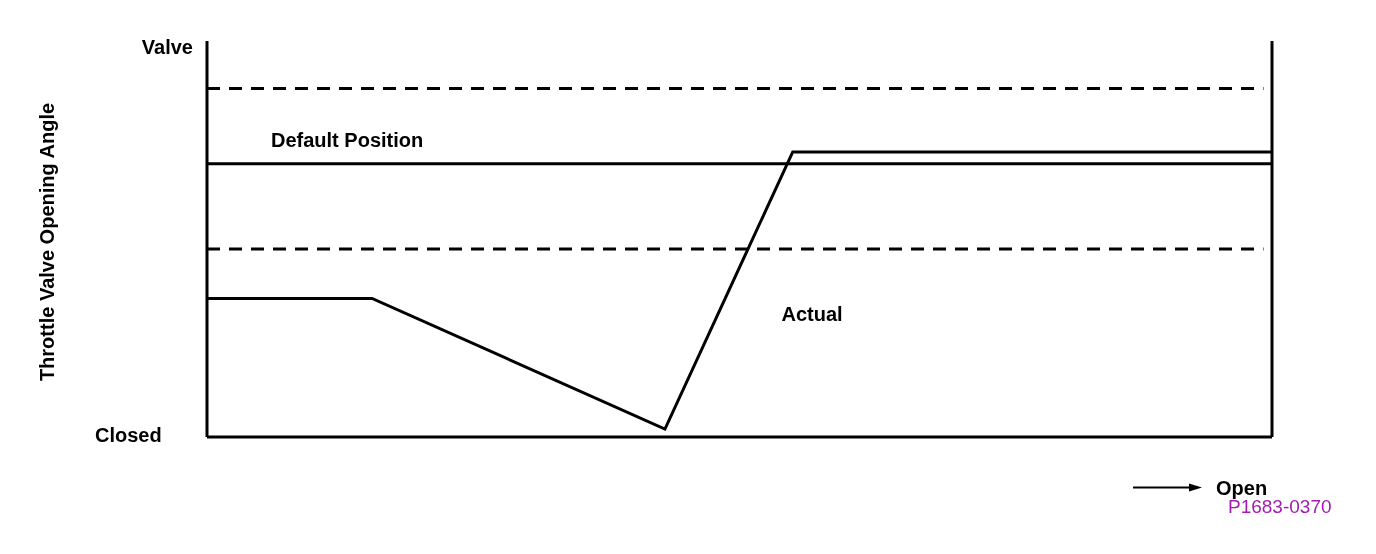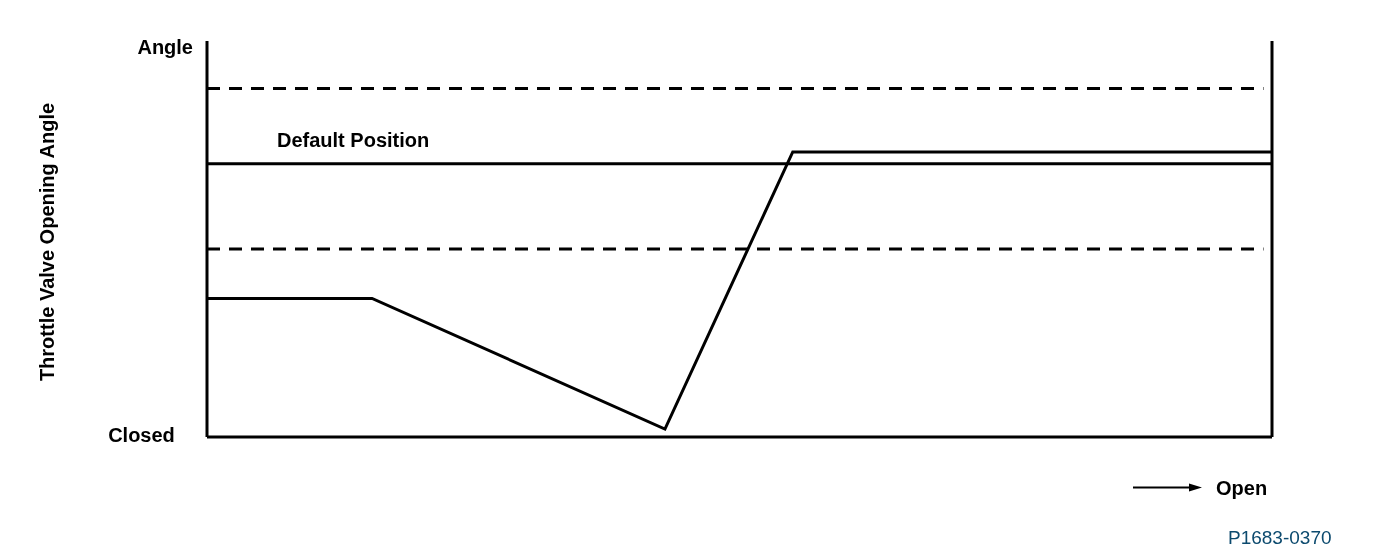--- a/index.html
+++ b/index.html
@@ -27,58 +27,59 @@
     transform: rotate(-90deg);
   }
   .open-label {
     left: 100px; top: 36px;
     width: 93px;
     text-align: right;
   }
   .closed-label {
     left: 95px; top: 424px;
     width: 93px;
-    text-align: center;
+    text-align: left;
   }
   .default-label {
-    left: 277px; top: 129px; text-align: right;
+    left: 271px; top: 129px; text-align: right;
   }
   .actual-label {
     left: 812px; top: 303px;
     text-align: center;
     transform: translateX(-50%);
     line-height: 23px;
   }
   .actual-label span { display: block; }
   .time-label {
     left: 1216px; top: 477px;
   }
   .part-number {
-    left: 1228px; top: 527px;
-    color: #0c4a6e;
+    left: 1228px; top: 496px;
+    color: #a21caf;
     font-size: 19px;
     font-weight: normal;
     line-height: 21px;
     white-space: nowrap;
   }
   #chart-svg { left: 0; top: 0; }
   #time-arrow-svg { left: 1133px; top: 481px; }
 </style>
 </head>
 <body>
 
 <div class="abs lbl y-axis-title">Throttle Valve Opening Angle</div>
 
-<div class="abs lbl open-label">Angle</div>
+<div class="abs lbl open-label">Valve</div>
 
 <div class="abs lbl closed-label">Closed</div>
 
 <div class="abs lbl default-label">Default Position</div>
 
 <div class="abs lbl actual-label">
+  <span>Actual</span>
 </div>
 
 <svg id="chart-svg" class="abs" width="1376" height="554">
     <line x1="207" y1="41" x2="207" y2="437" stroke="#000000" stroke-width="3"></line>
     <line x1="207" y1="437" x2="1272" y2="437" stroke="#000000" stroke-width="3"></line>
     <line x1="1272" y1="41" x2="1272" y2="437" stroke="#000000" stroke-width="3"></line>
     <polyline points="207,163.76000000000005 1272,163.76000000000005" fill="none" stroke="#000000" stroke-width="3" stroke-linejoin="miter"></polyline>
     <polyline points="207,88.51999999999998 1263.48,88.51999999999998" fill="none" stroke="#000000" stroke-width="3" stroke-linejoin="miter" stroke-dasharray="13 9"></polyline>
     <polyline points="207,248.9 1263.48,248.9" fill="none" stroke="#000000" stroke-width="3" stroke-linejoin="miter" stroke-dasharray="13 9"></polyline>
     <polyline points="207,298.4 372.075,298.4 664.95,429.08 792.75,151.88 1272,151.88" fill="none" stroke="#000000" stroke-width="3" stroke-linejoin="miter"></polyline>

